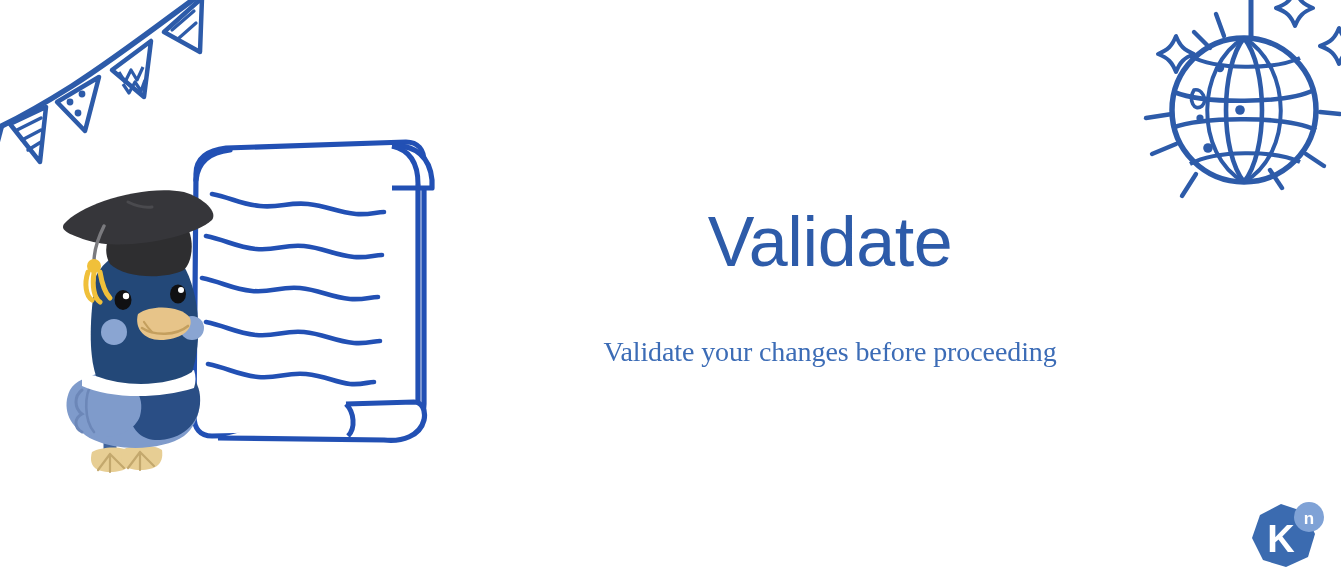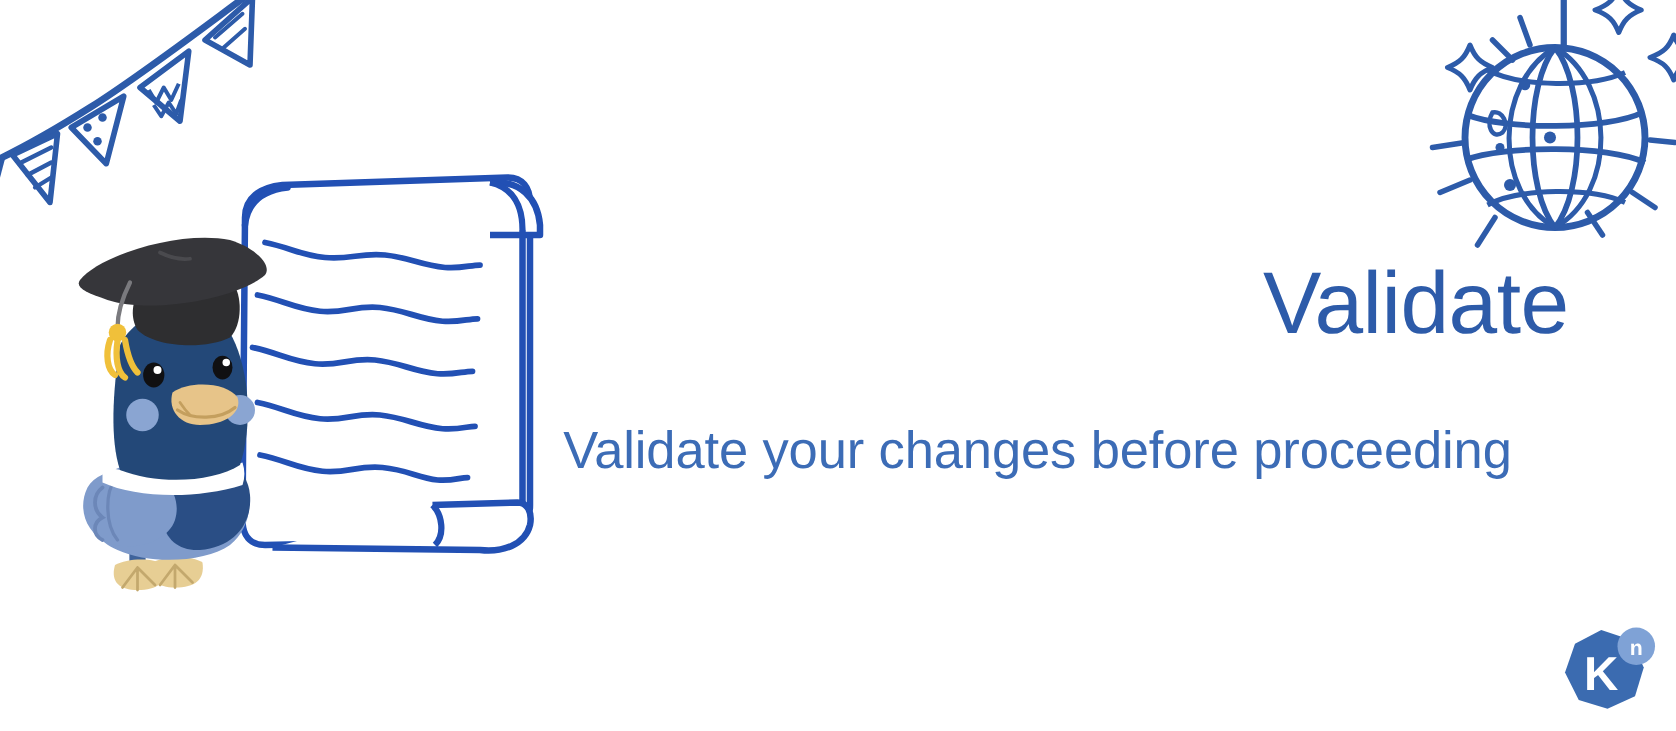--- a/index.html
+++ b/index.html
@@ -39,25 +39,24 @@
   }
   #page-title {
     font-family: "Liberation Sans", sans-serif;
     font-size: 70px;
     font-weight: 400;
     line-height: 1.06;
     letter-spacing: -0.4px;
     color: #2D5BA9;
     margin: 0;
     white-space: nowrap;
-    text-align: right;
   }
   #page-subtitle {
-    font-family: Liberation Sans, sans-serif;
-    font-size: 42px;
+    font-family: Liberation Serif, serif;
+    font-size: 28px;
     font-weight: 400;
     line-height: 1.2;
     letter-spacing: -0.1px;
     color: #3C6CB6;
     margin: 56px 0 0 0;
     white-space: nowrap;
   }
 
   
   #brand-logo {

